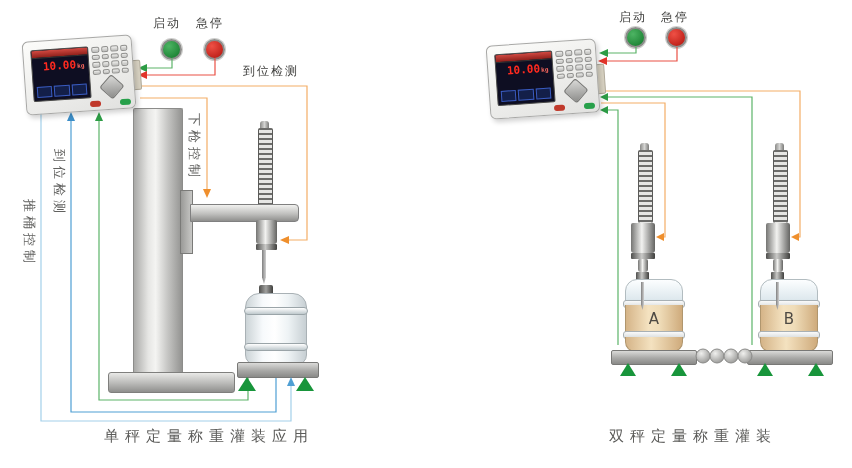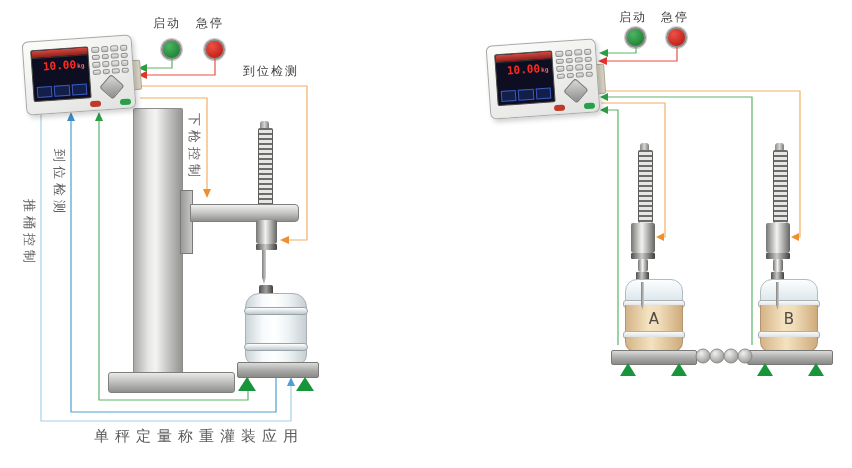--- a/index.html
+++ b/index.html
@@ -4,21 +4,21 @@
 <style>
   html,body { margin:0; padding:0; background:#ffffff; }
   .stage {
     position:relative; width:852px; height:468px; background:#ffffff;
     overflow:hidden; font-family:"DejaVu Sans", sans-serif;
   }
   .abs { position:absolute; }
   
   .hlabel { position:absolute; font-size:12px; color:#3e3e3c; letter-spacing:2px; white-space:nowrap; }
   .vlabel { position:absolute; font-size:13px; color:#61615f; letter-spacing:4px; white-space:nowrap; transform:rotate(90deg); }
-  .caption { position:absolute; font-size:15px; color:#5b5b59; letter-spacing:6px; white-space:nowrap; }
+  .caption { position:absolute; font-size:15px; color:#5b5b59; letter-spacing:6px; white-space:nowrap; text-align:center; }
   
   .pushbtn { position:absolute; width:17px; height:17px; border-radius:50%;
     border:2px solid #8d8d8b; box-shadow:0 0 0 1px #cfcfcd; }
   .pushbtn.green { background:radial-gradient(circle at 35% 30%, #4db463, #1f8637 75%); }
   .pushbtn.red   { background:radial-gradient(circle at 35% 30%, #ef5045, #c0221a 75%); }
   
   .indicator { position:absolute; width:110px; height:74px; transform:rotate(-4deg); z-index:8; }
   .ind-tab { position:absolute; right:-7px; top:26px; width:9px; height:28px;
     background:#d8d2c2; border:1px solid #b0aa9a; border-radius:2px; }
   .ind-body { position:absolute; inset:0; background:linear-gradient(160deg,#fcfcfa,#e1e1df);
@@ -284,14 +284,15 @@
       <div class="ind-nav"></div>
       <div class="ind-pill pill-red"></div>
       <div class="ind-pill pill-green"></div>
     </div>
   </div>
 
   <div class="hlabel" style="left:619px; top:9px;">启动</div>
   <div class="hlabel" style="left:661px; top:9px;">急停</div>
   <div class="pushbtn green" style="left:625px; top:27px;"></div>
   <div class="pushbtn red" style="left:666px; top:27px;"></div>
+  <div class="caption" style="left:597px; top:427px; width:192px;">双秤定量称重灌装</div>
 
 </div>
 
 </body></html>

